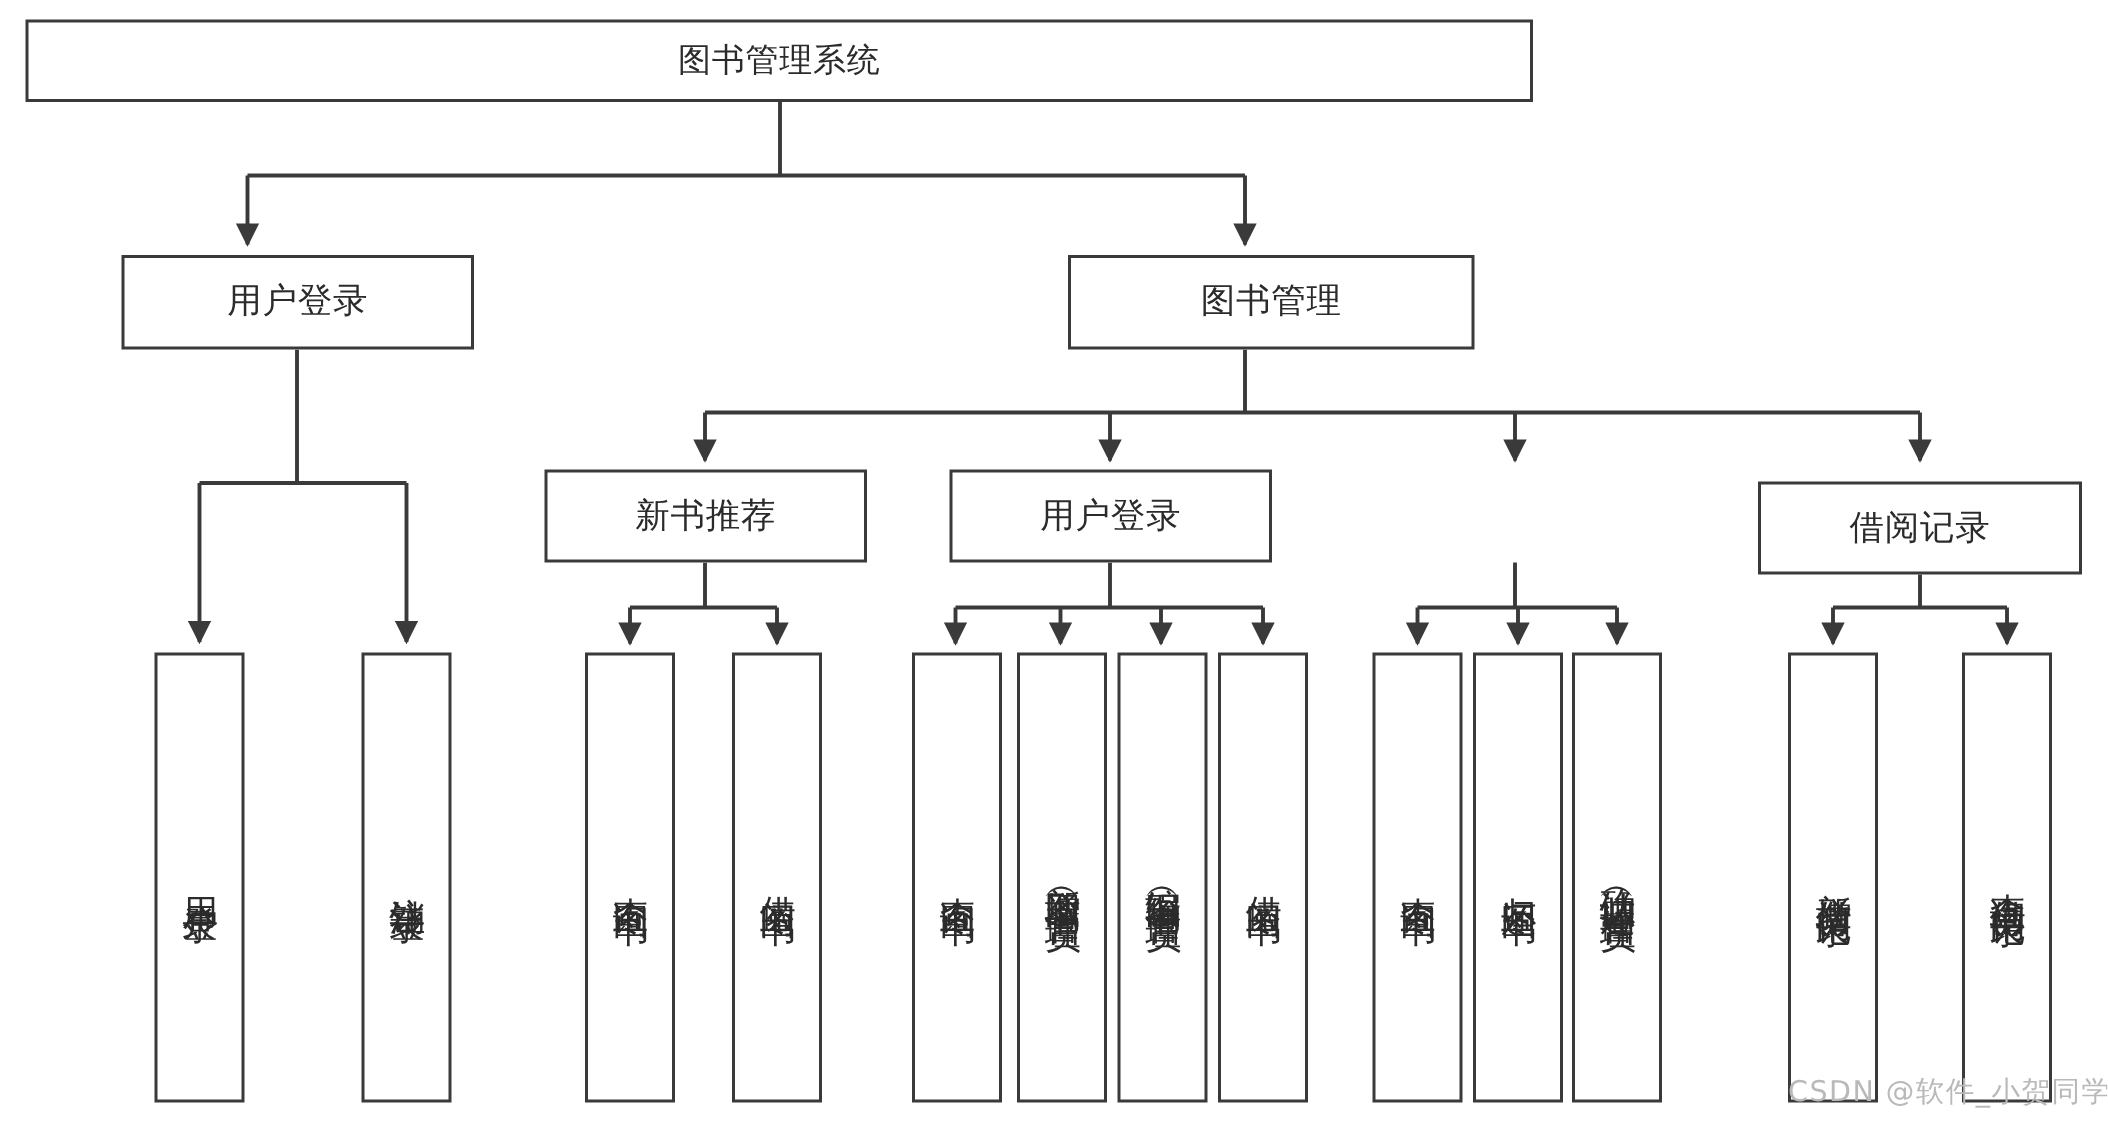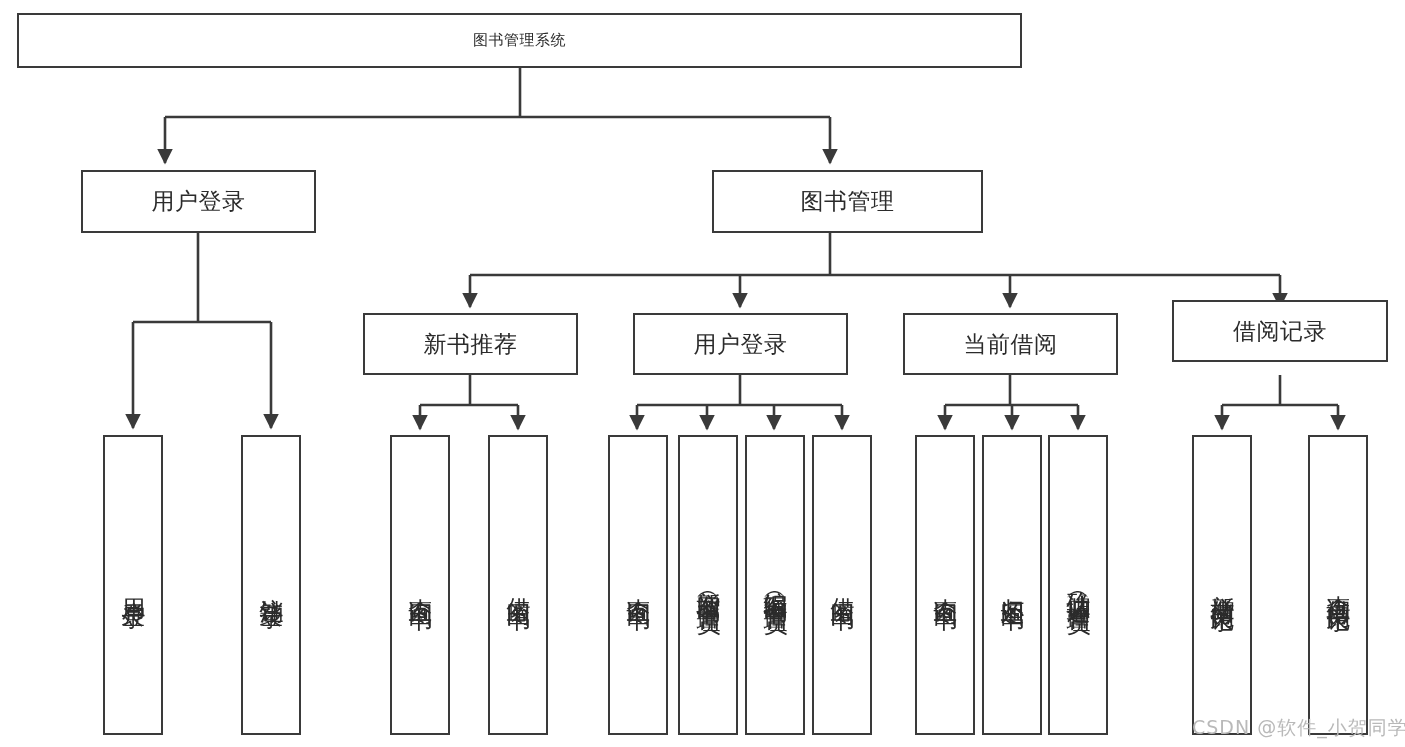--- a/index.html
+++ b/index.html
@@ -37,21 +37,21 @@
   }
   .node .label {
     text-align: center;
     line-height: 1.05;
     letter-spacing: 0.5px;
   }
   .node.horiz .label {
     font-size: 23px;
   }
   .node.root .label {
-    font-size: 15px;
+    font-size: 22px;
   }
   .node.vert {
     align-items: center;
     justify-content: center;
   }
   .node.vert .label {
     writing-mode: vertical-rl;
     text-orientation: upright;
     font-size: 24px;
     line-height: 1.12;
@@ -135,25 +135,22 @@
   </div>
 
   <div class="node horiz" style="left:363px; top:313px; width:215px; height:62px;">
     <span class="label">新书推荐</span>
   </div>
 
   <div class="node horiz" style="left:633px; top:313px; width:215px; height:62px;">
     <span class="label">用户登录</span>
   </div>
 
-  <div class="node horiz" style="left:903px; top:313px; width:215px; height:62px;">
-    <span class="label">当前借阅</span>
-  </div>
-
-  <div class="node horiz" style="left:1172px; top:300px; width:216px; height:62px;">
+
+  <div class="node horiz" style="left:1172px; top:321px; width:216px; height:62px;">
     <span class="label">借阅记录</span>
   </div>
 
   <div class="node vert" style="left:103px; top:435px; width:60px; height:300px;">
     <span class="label">用户登录</span>
   </div>
 
   <div class="node vert" style="left:241px; top:435px; width:60px; height:300px;">
     <span class="label">注销登录</span>
   </div>

